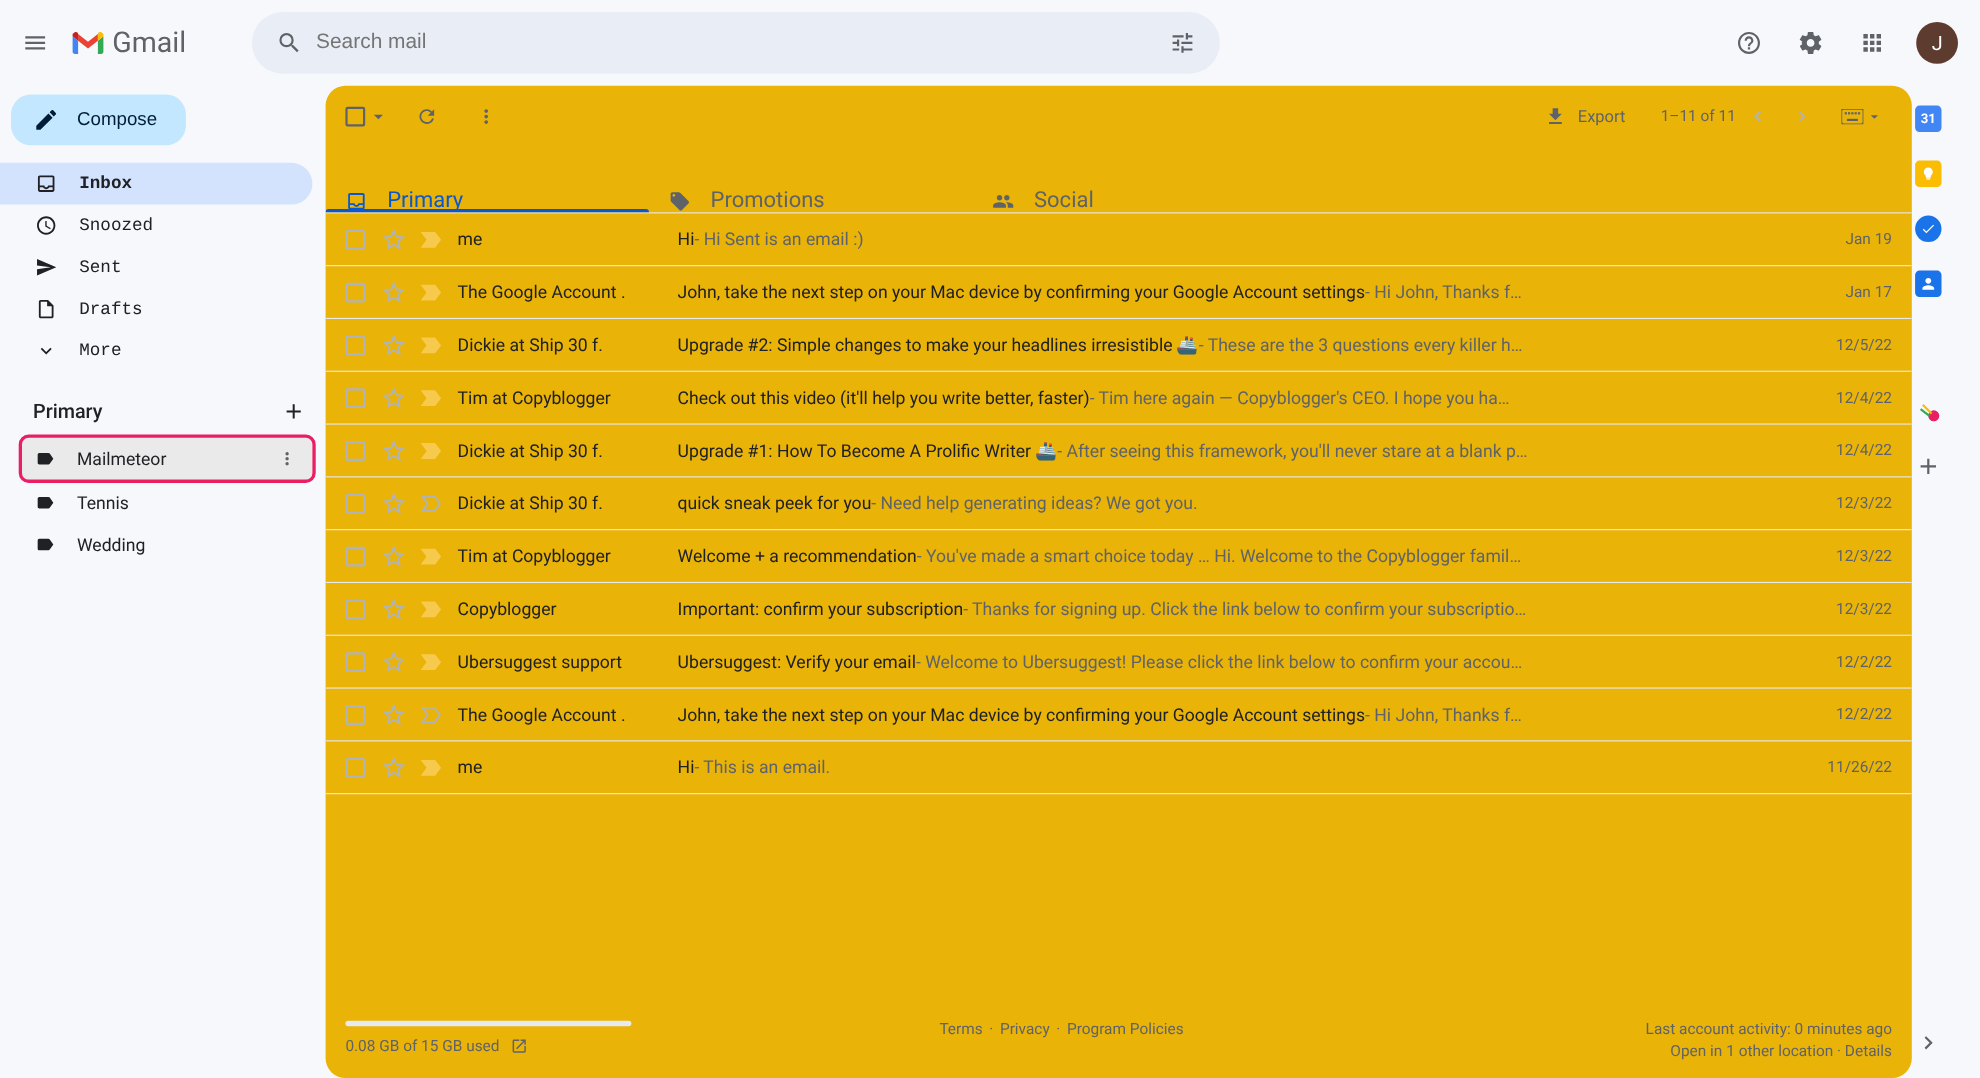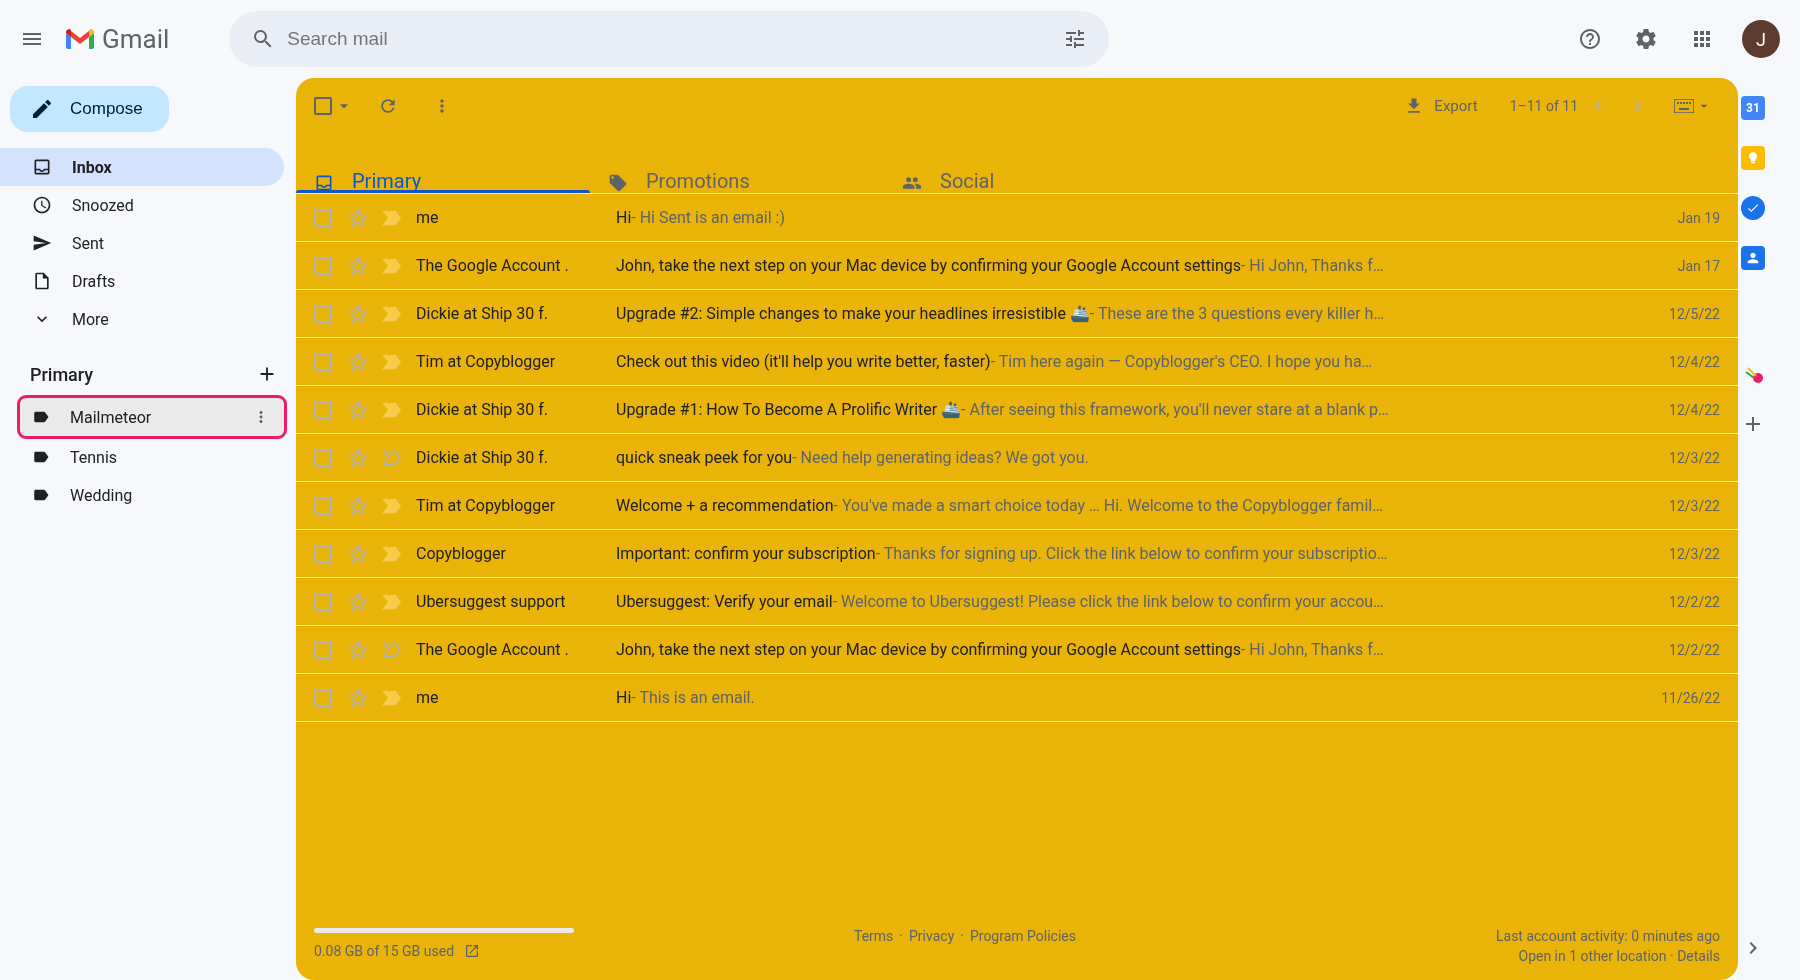--- a/index.html
+++ b/index.html
@@ -17,21 +17,21 @@
 .header-right { margin-left: auto; display: flex; align-items: center; gap: 8px; padding-right: 12px; }
 .header-icon { width: 48px; height: 48px; display: flex; align-items: center; justify-content: center; border-radius: 50%; cursor: pointer; }
 .avatar { width: 38px; height: 38px; border-radius: 50%; background: #5d3b2e; color: #fff; display: flex; align-items: center; justify-content: center; font-size: 18px; cursor: pointer; margin-left: 8px; }
 
 
 .body-area { display: flex; height: calc(980px - 78px); }
 
 
 .sidebar { width: 296px; padding: 8px 0; }
 .compose-btn { background: #c2e7ff; border: none; border-radius: 18px; height: 46px; padding: 0 26px 0 20px; display: flex; align-items: center; gap: 16px; font-size: 17px; cursor: pointer; margin-left: 10px; margin-bottom: 16px; color: #001d35; font-weight: 500; }
-.nav-item { height: 38px; display: flex; align-items: center; padding: 0 14px 0 32px; border-radius: 0 20px 20px 0; cursor: pointer; margin-right: 12px; gap: 20px; font-size: 16px; color: #202124; }
+.nav-item { height: 38px; display: flex; align-items: center; padding: 0 14px 0 32px; border-radius: 0 20px 20px 0; cursor: pointer; margin-right: 12px; gap: 20px; font-size: 16px; color: #202124; font-family: Liberation Mono, monospace; }
 .nav-item.active { background: #d3e3fd; font-weight: 700; }
 .labels-header { display: flex; align-items: center; justify-content: space-between; padding: 0 18px 0 30px; height: 44px; margin-top: 14px; }
 .labels-title { font-size: 18px; font-weight: 500; color: #202124; }
 .label-item { height: 38px; display: flex; align-items: center; padding: 0 14px 0 32px; border-radius: 0 20px 20px 0; cursor: pointer; margin-right: 12px; gap: 20px; font-size: 16px; position: relative; }
 .label-item.highlighted { background: #eaeaea; outline: 3px solid #e91e63; border-radius: 6px; margin: 2px 12px 2px 20px; padding-left: 12px; }
 .label-more-icon { margin-left: auto; }
 .label-icon-svg { fill: #202124; }
 
 
 .main { flex: 1; background: #eab308; border-radius: 18px; margin-right: 62px; overflow: hidden; display: flex; flex-direction: column; }

